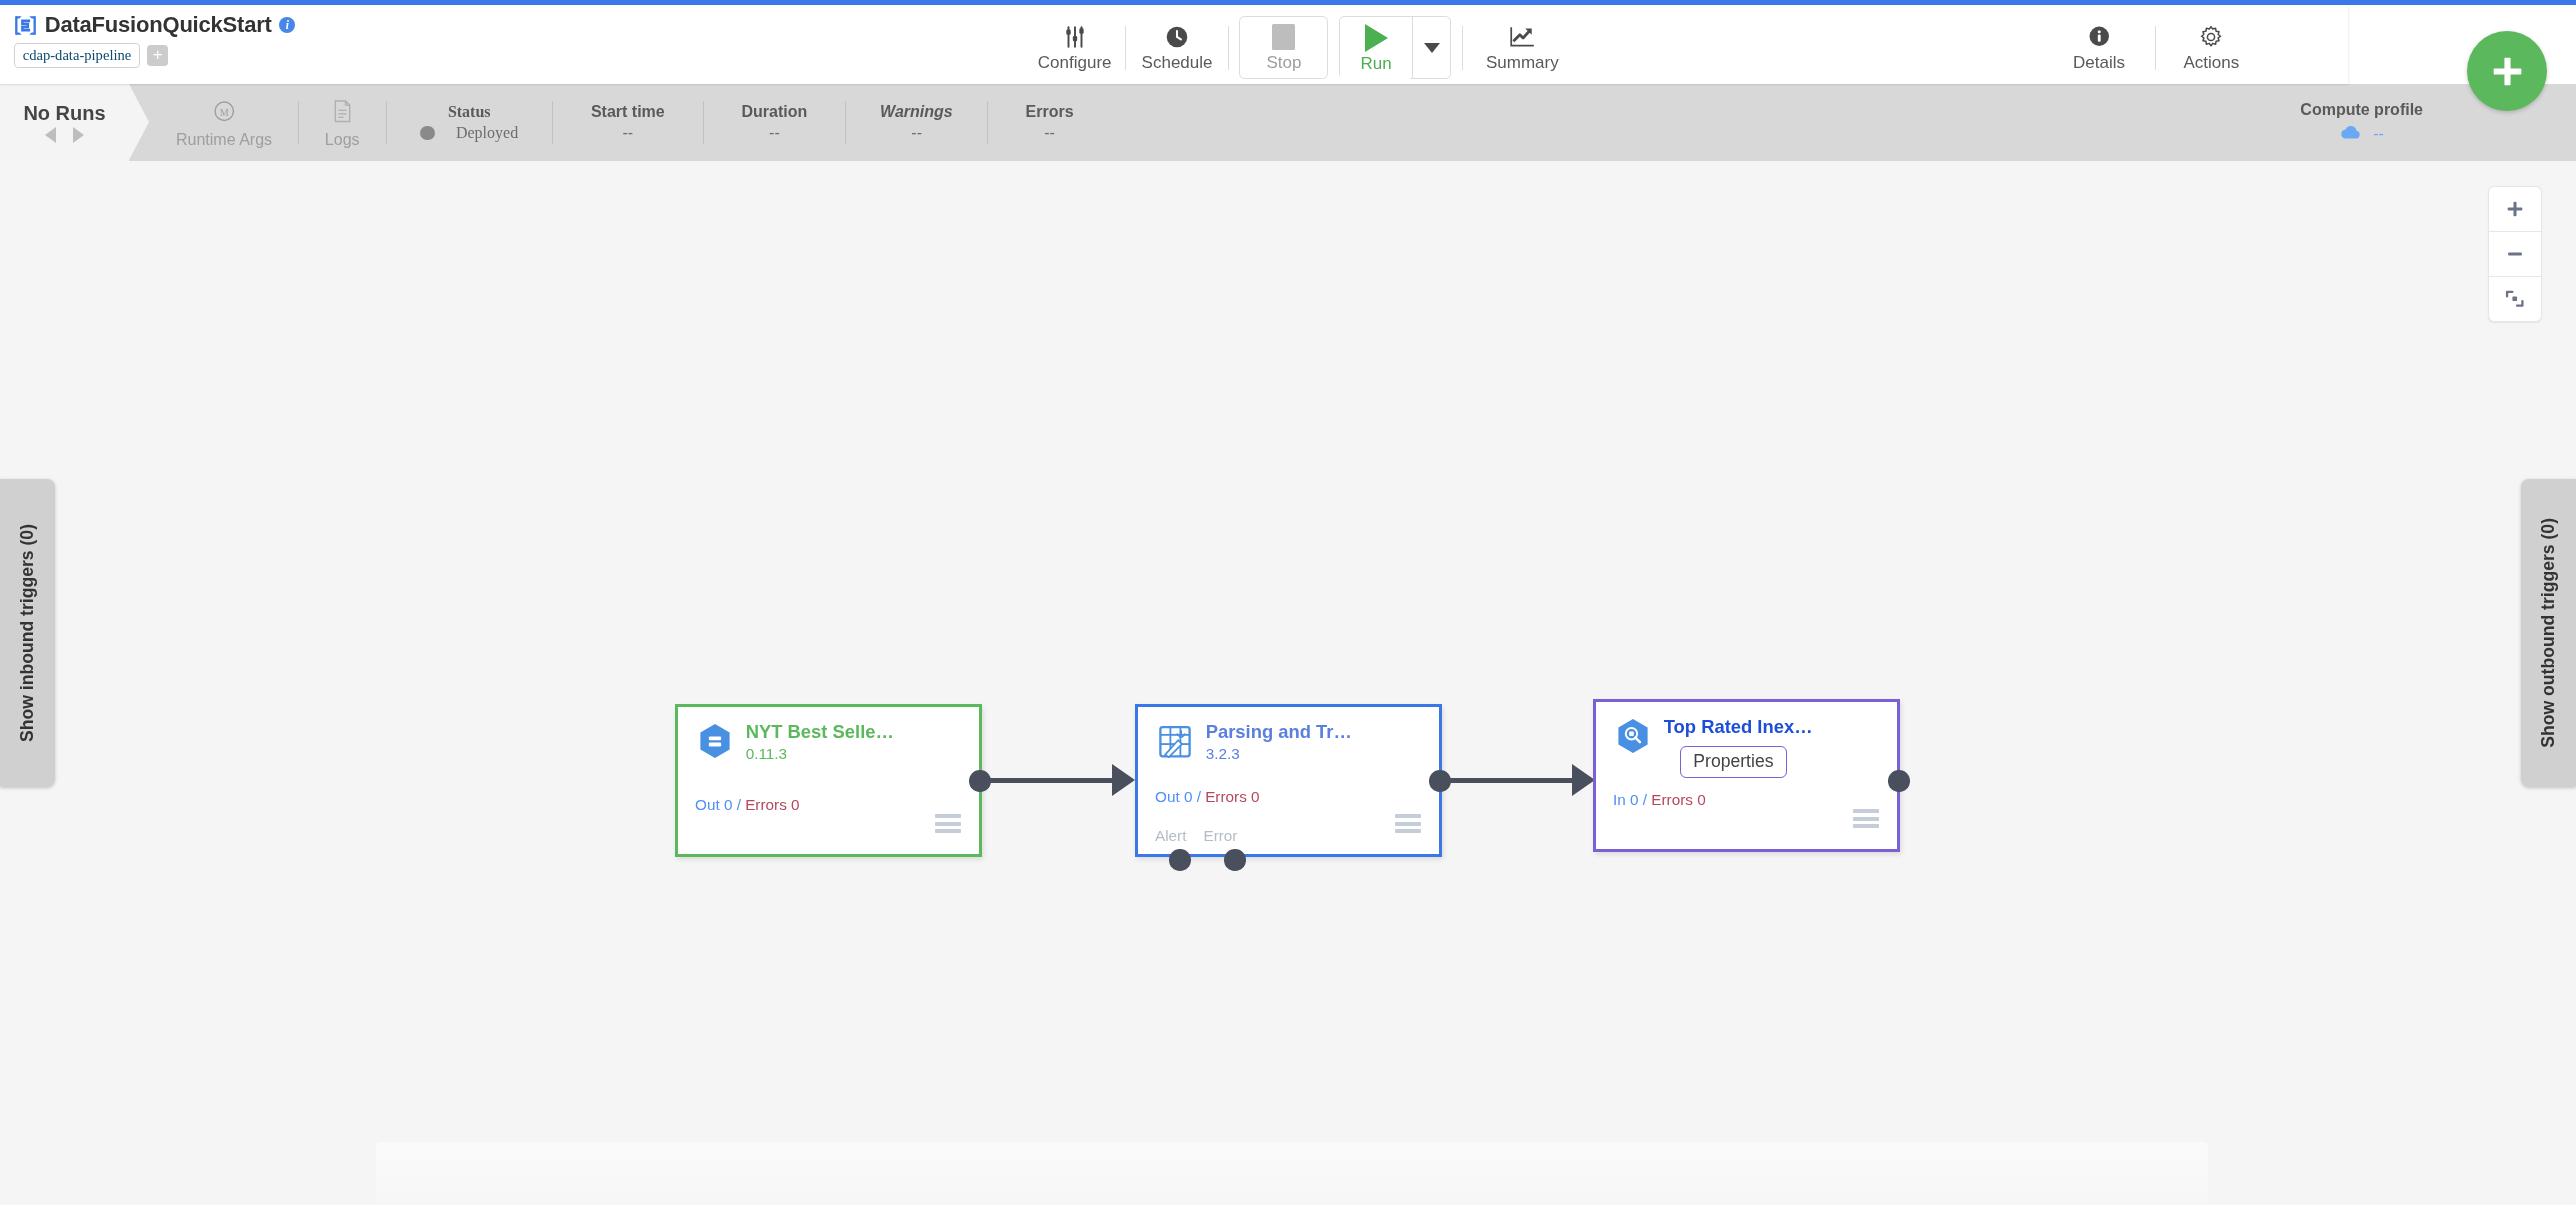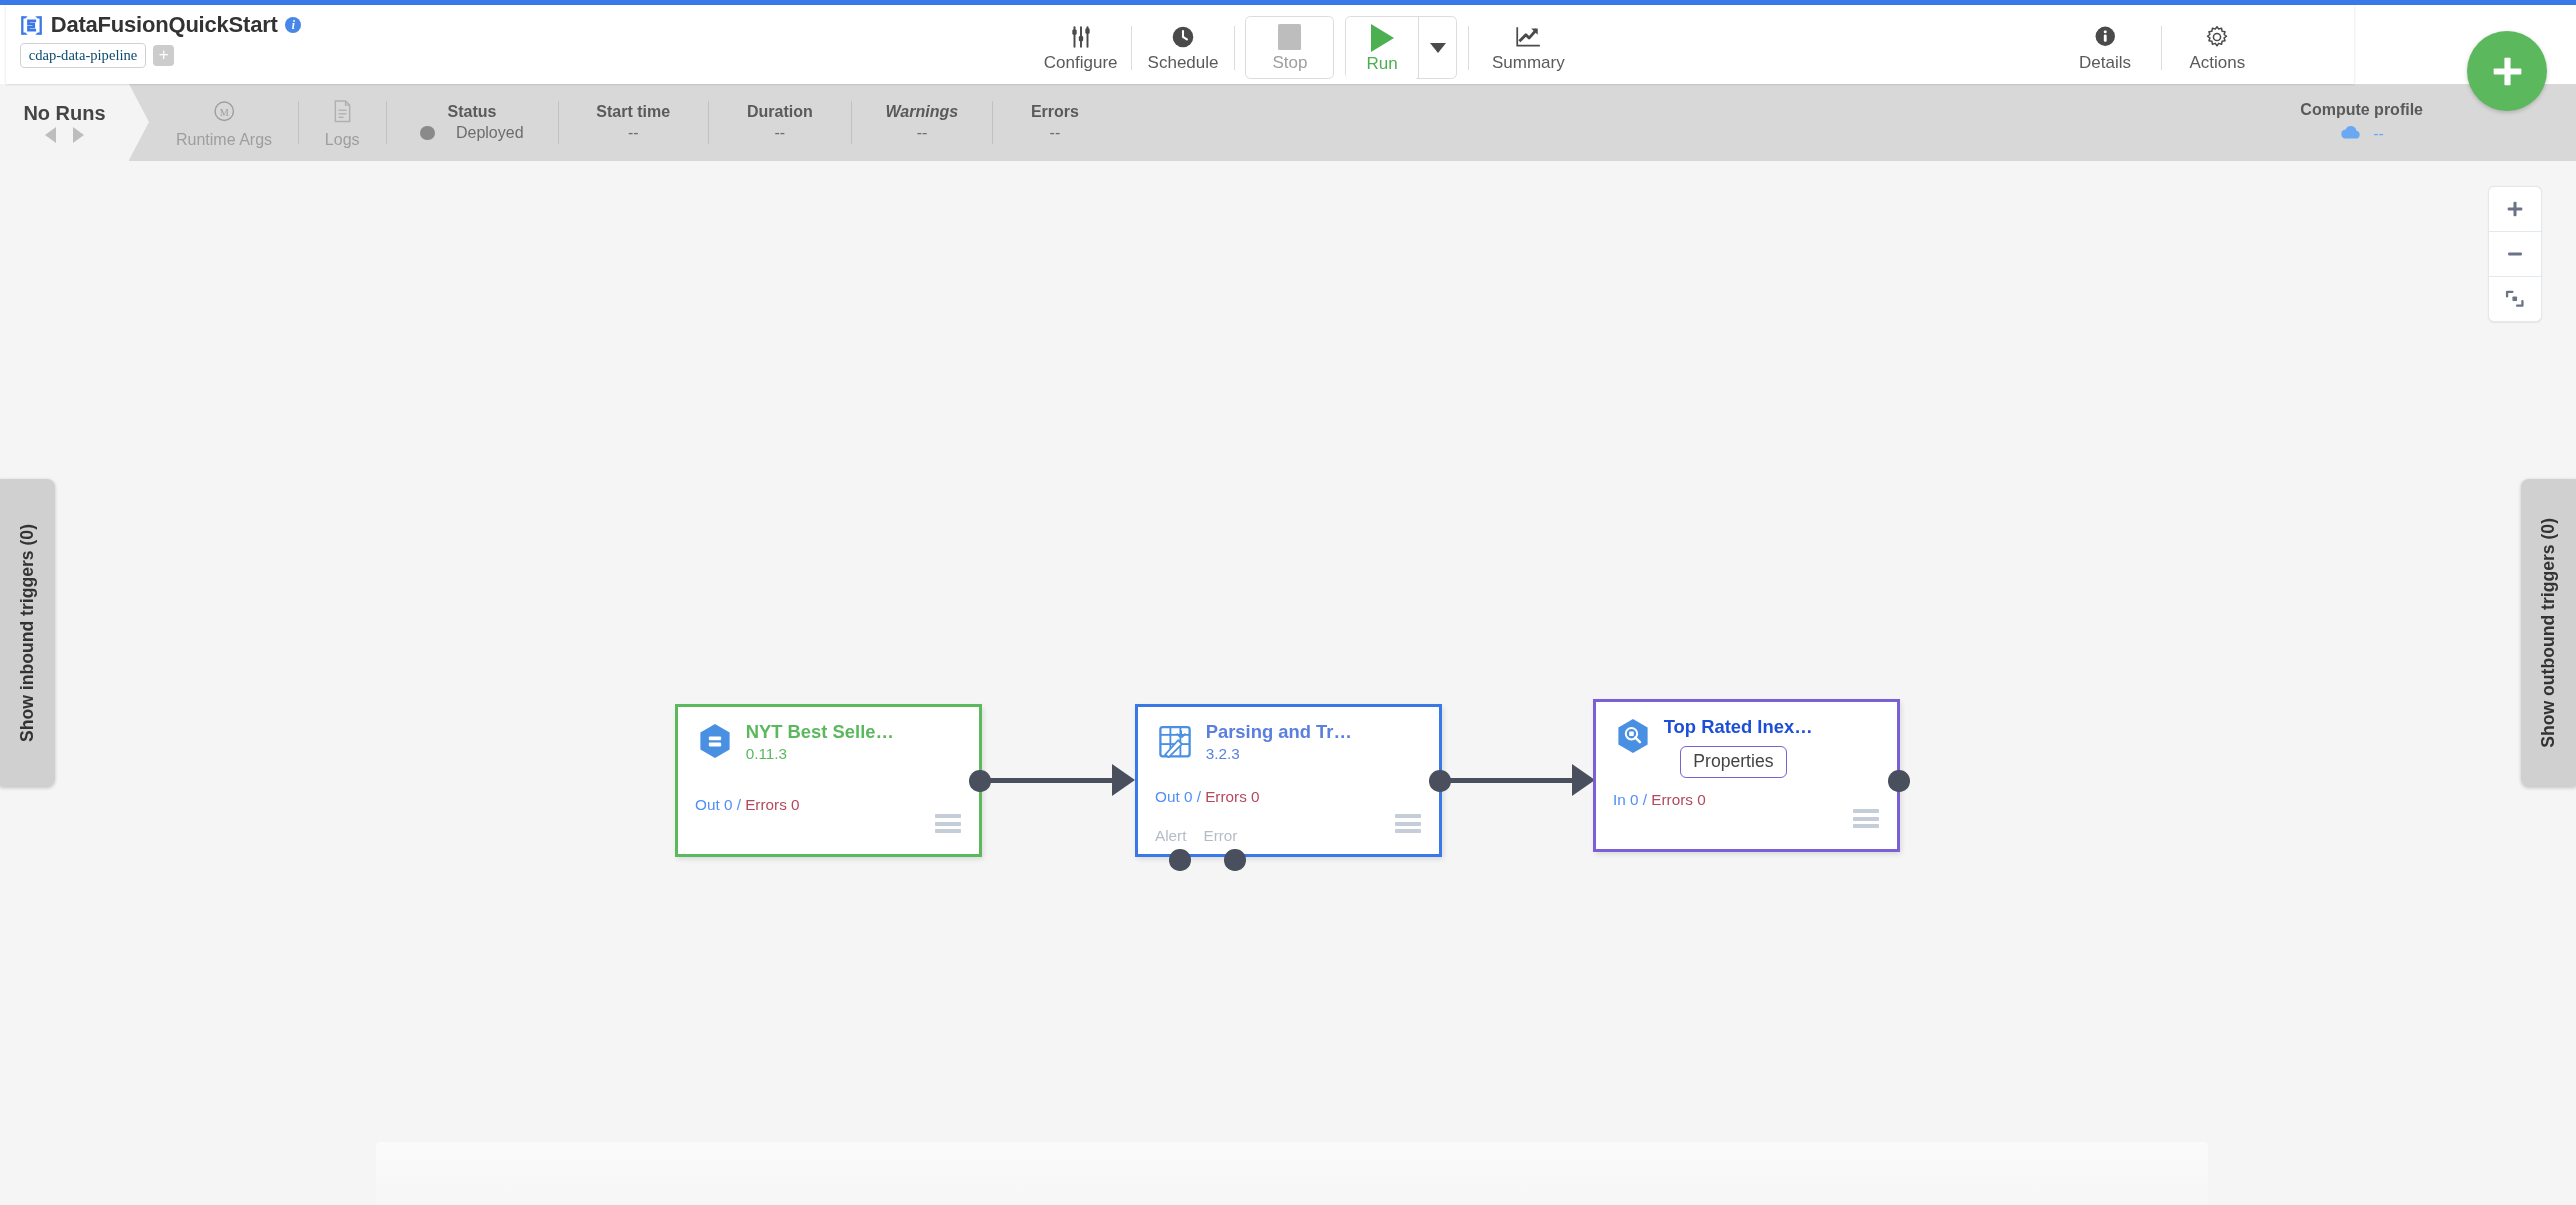--- a/index.html
+++ b/index.html
@@ -20,21 +20,21 @@
     position: absolute;
     top: 0; left: 0;
     width: 2576px;
     height: 5.4px;
     background: #3b78e7;
   }
 
   
   .header {
     position: absolute;
-    top: 5.4px; left: 6px;
+    top: 5.4px; left: 0;
     width: 2348px;
     height: 79px;
     background: #ffffff;
     box-shadow: 0 0.8px 2.3px rgba(0,0,0,0.16);
     z-index: 20;
   }
   .hdr-left {
     position: absolute;
     left: 14px;
     top: 6.1px;
@@ -646,21 +646,21 @@
             <line x1="6" y1="14.5" x2="14" y2="14.5"></line>
             <line x1="6" y1="18" x2="11" y2="18"></line>
           </g>
         </svg>
       </span>
       <span class="st-icon-label">Logs</span>
     </div>
 
     <div class="st-sep"></div>
 
-    <div class="st-cell" style="padding:0 34px;">
+    <div class="st-cell" style="padding:0 34px;font-family:Liberation Serif, serif;">
       <span class="st-head">Status</span>
       <span class="status-dot-row">
         <span class="status-dot"></span>
         <span class="st-val" style="margin-top:0">Deployed</span>
       </span>
     </div>
 
     <div class="st-sep"></div>
 
     <div class="st-cell" style="padding:0 38px;">

